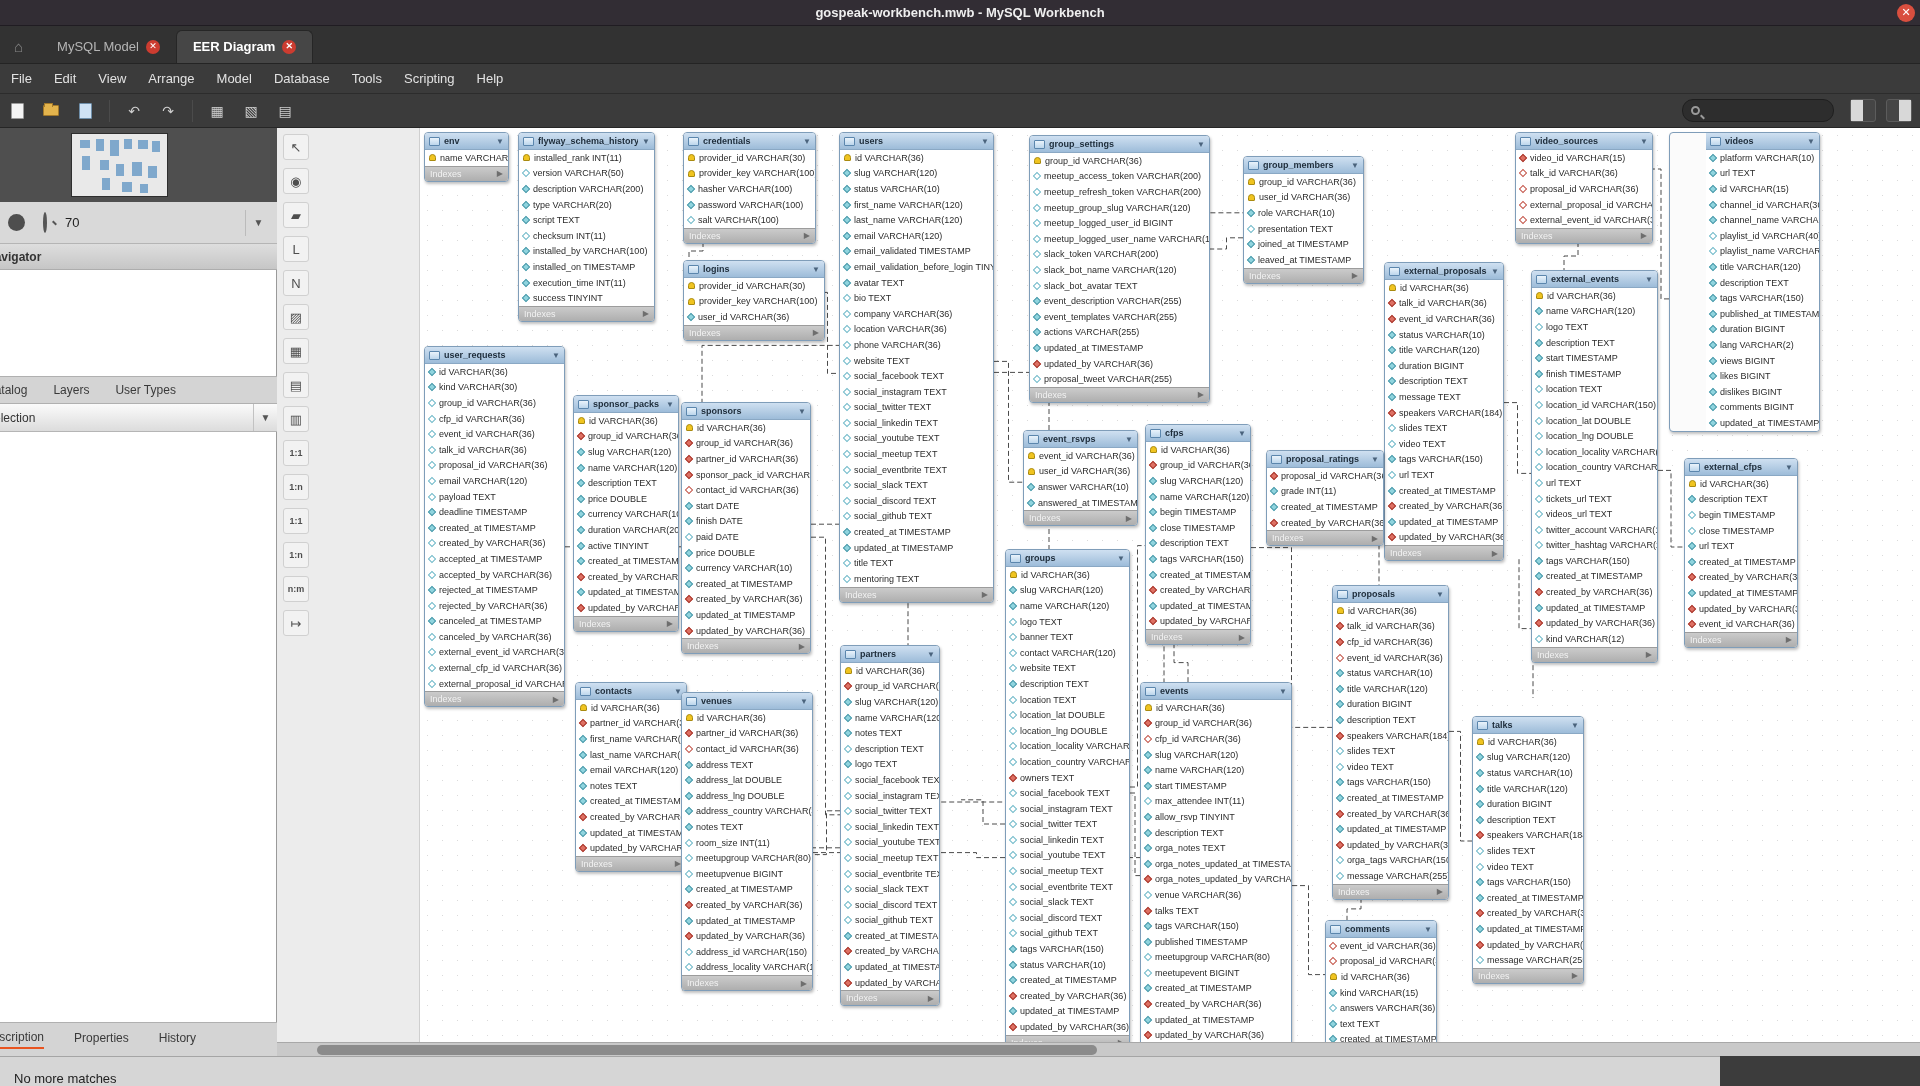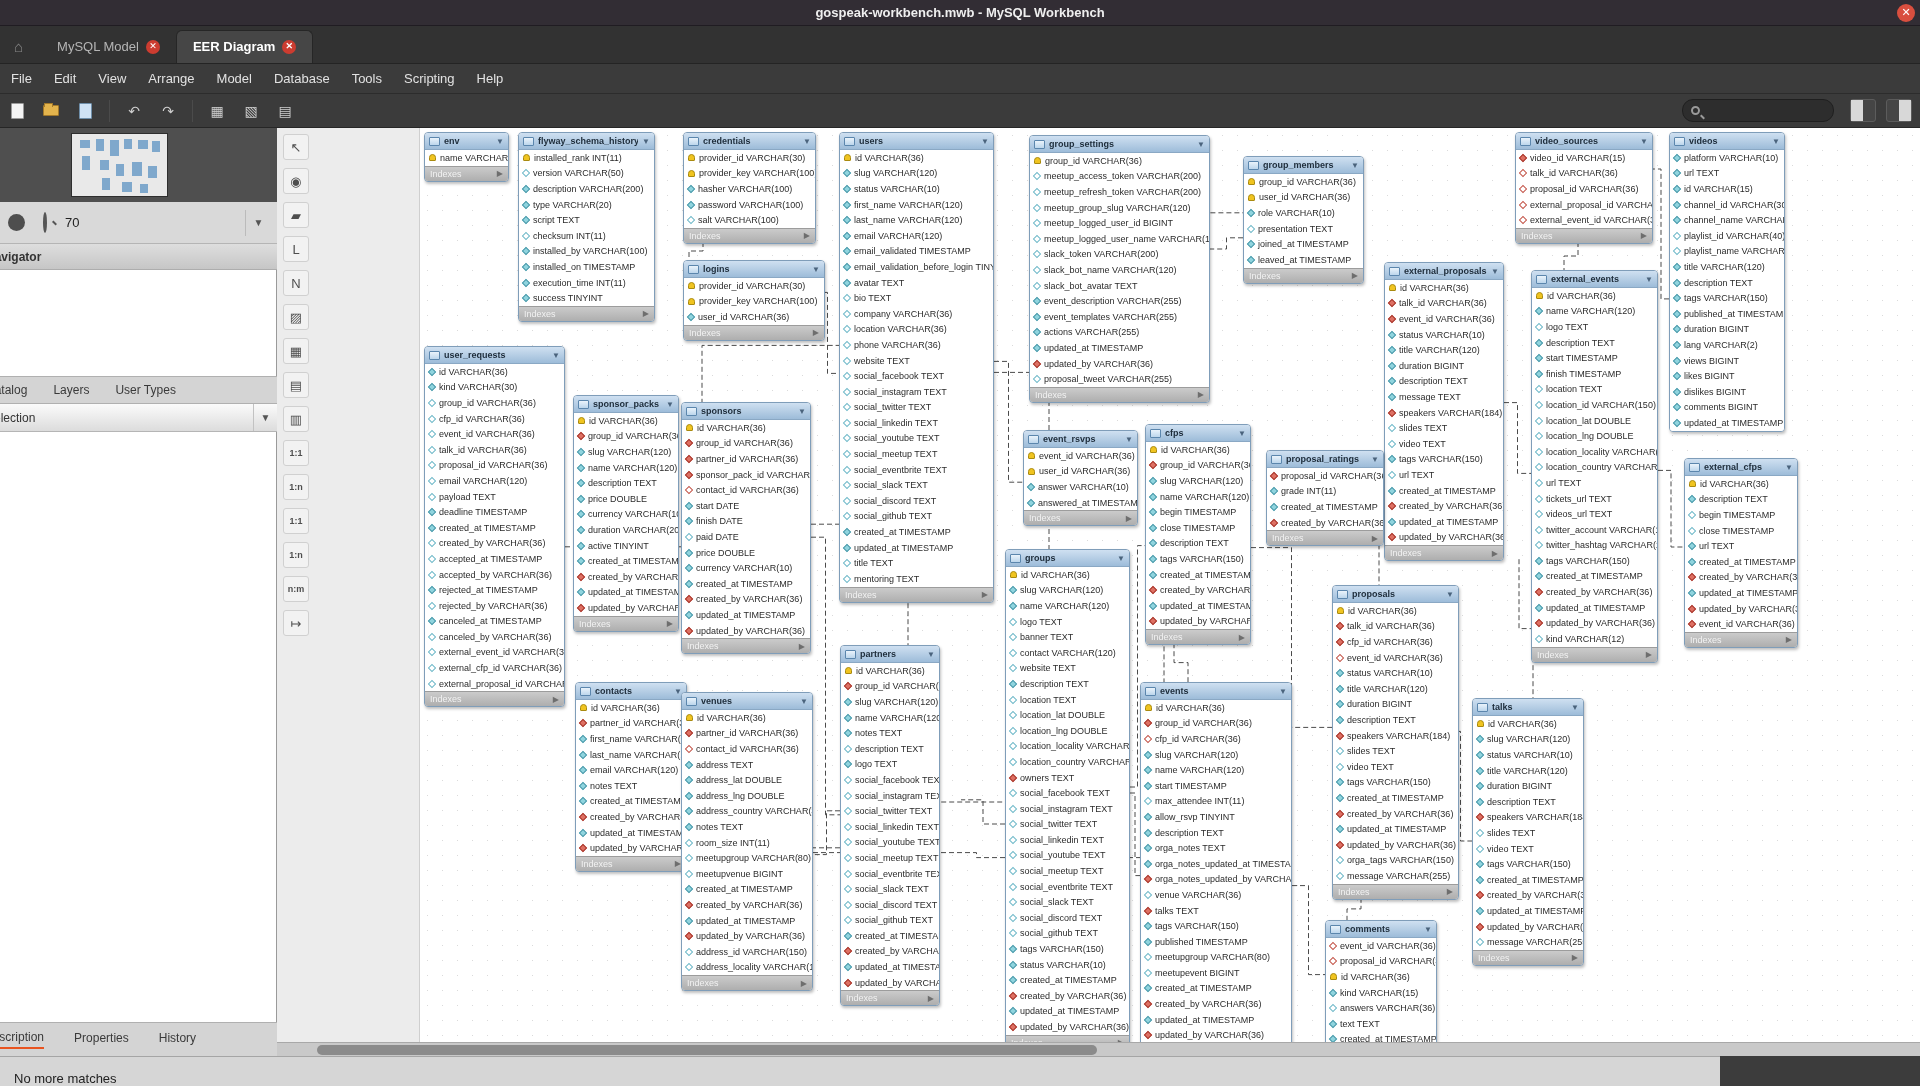--- a/index.html
+++ b/index.html
@@ -643,21 +643,21 @@
         </div>
         <div class="frow">
           <span class="dia ro"></span>
           <span>external_event_id VARCHAR(36)</span>
         </div>
         <div class="irow">
           <span class="ilbl">Indexes</span>
           <span class="iarr">▶</span>
         </div>
       </div>
-      <div class="tbl" style="left: 1392px; top: 4px; width: 116px;">
+      <div class="tbl" style="left: 1392px; top: 4px; width: 151px; padding-left: 36px;">
         <div class="tbl-h">
           <span class="tic"></span>
           <span class="tname">videos</span>
           <span class="arr">▼</span>
         </div>
         <div class="frow">
           <span class="dia b"></span>
           <span>platform VARCHAR(10)</span>
         </div>
         <div class="frow">
@@ -1618,21 +1618,21 @@
         </div>
         <div class="frow">
           <span class="dia r"></span>
           <span>updated_by VARCHAR(36)</span>
         </div>
         <div class="irow">
           <span class="ilbl">Indexes</span>
           <span class="iarr">▶</span>
         </div>
       </div>
-      <div class="tbl" style="left: 1055px; top: 457px; width: 127px;">
+      <div class="tbl" style="left: 1055px; top: 457px; width: 117px;">
         <div class="tbl-h">
           <span class="tic"></span>
           <span class="tname">proposals</span>
           <span class="arr">▼</span>
         </div>
         <div class="frow">
           <span class="dia k"></span>
           <span>id VARCHAR(36)</span>
         </div>
         <div class="frow">
@@ -1701,21 +1701,21 @@
         </div>
         <div class="frow">
           <span class="dia o"></span>
           <span>message VARCHAR(255)</span>
         </div>
         <div class="irow">
           <span class="ilbl">Indexes</span>
           <span class="iarr">▶</span>
         </div>
       </div>
-      <div class="tbl" style="left: 1195px; top: 570px; width: 112px;">
+      <div class="tbl" style="left: 1195px; top: 588px; width: 112px;">
         <div class="tbl-h">
           <span class="tic"></span>
           <span class="tname">talks</span>
           <span class="arr">▼</span>
         </div>
         <div class="frow">
           <span class="dia k"></span>
           <span>id VARCHAR(36)</span>
         </div>
         <div class="frow">

